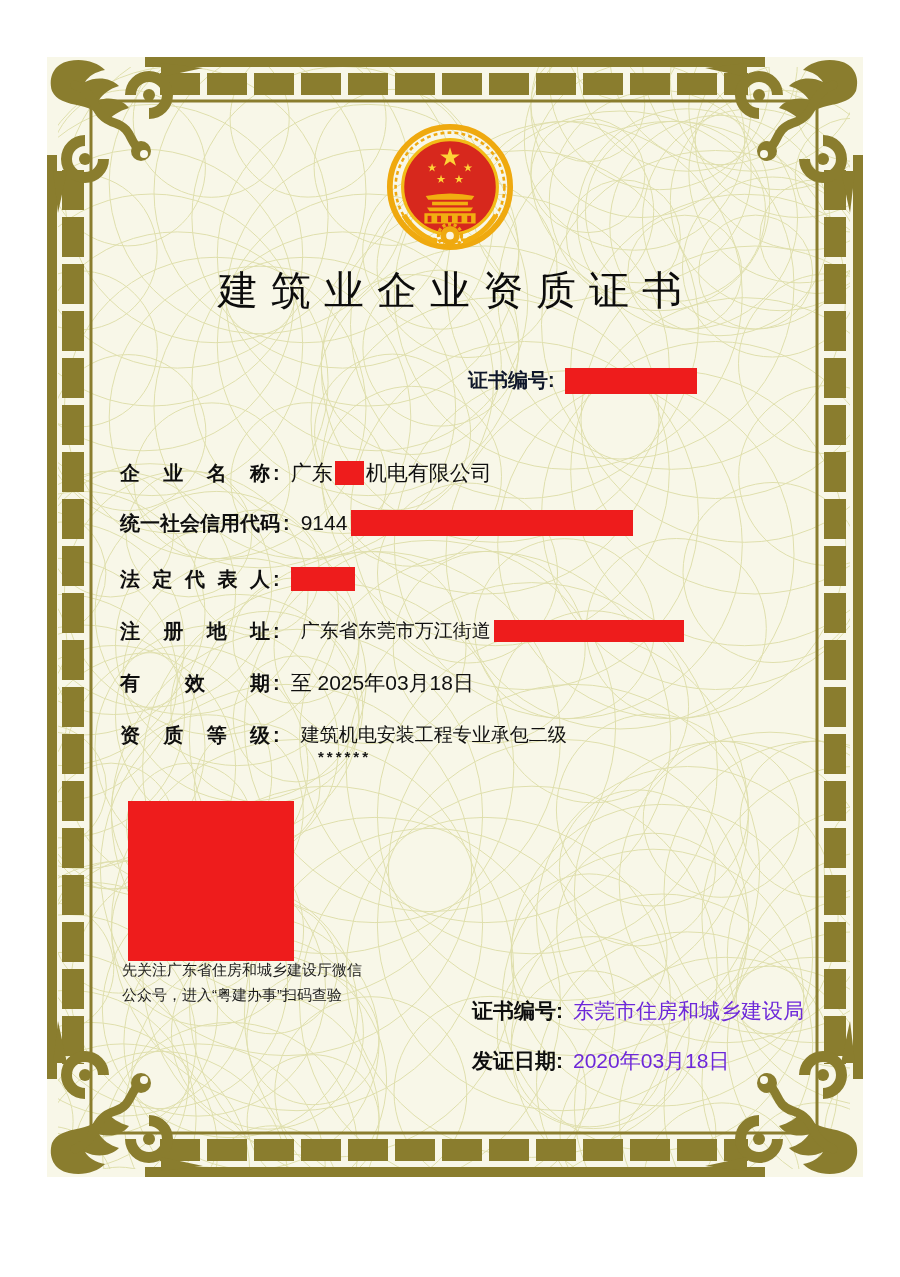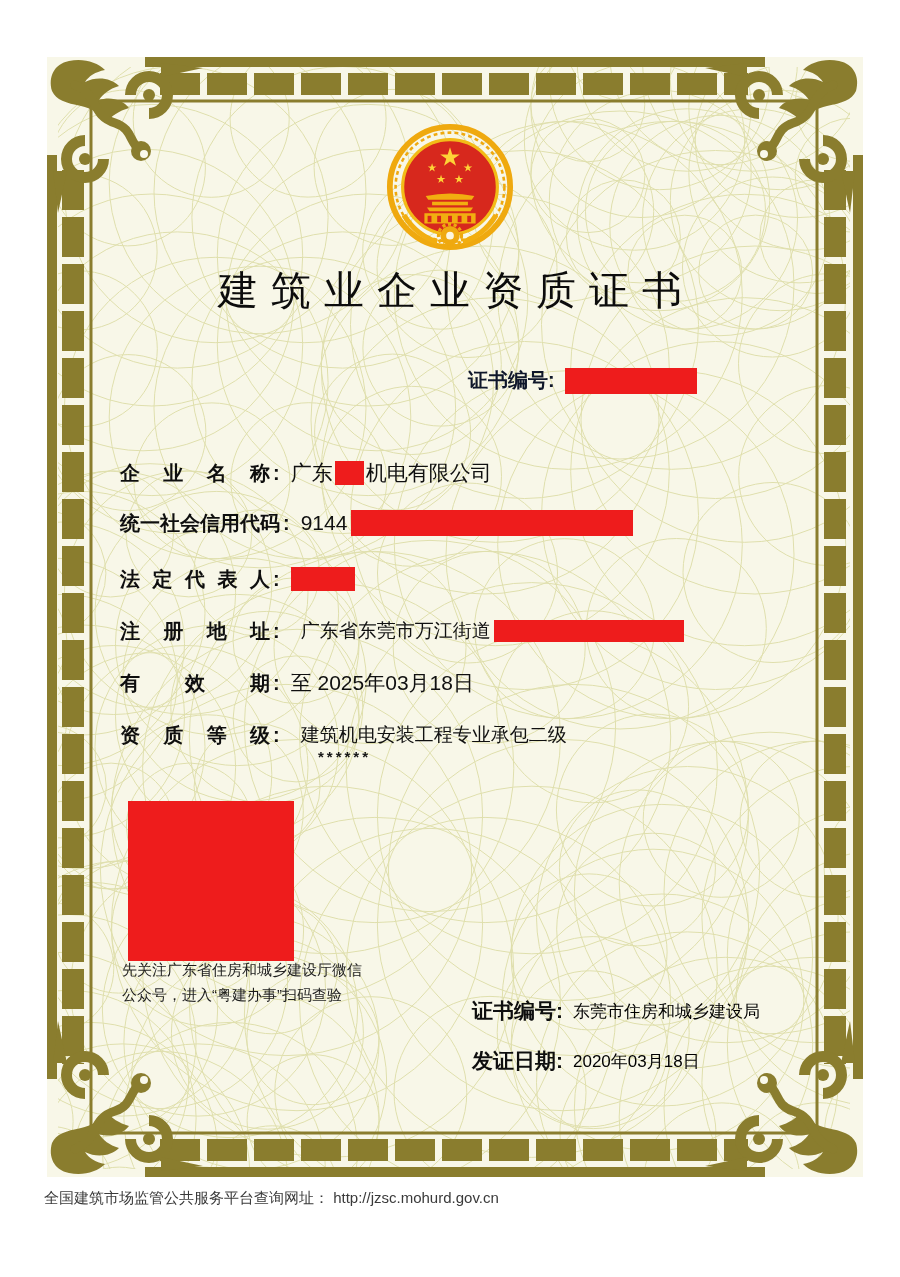--- a/index.html
+++ b/index.html
@@ -31,21 +31,21 @@
     font-size:20px;font-weight:bold;white-space:nowrap;color:#0e0e0e;
   }
   .fcolon{font-size:20px;font-weight:bold;margin-left:3px;margin-right:11px;}
   .fvalue{font-size:21px;display:inline-flex;align-items:center;}
   .fvalue.v-sm{font-size:19px;margin-left:10px;}
   .stars{position:absolute;left:318px;top:748px;font-size:15px;font-weight:bold;letter-spacing:3px;color:#161616;}
   .qr-redact{position:absolute;left:128px;top:801px;width:166px;height:160px;background:#ee1c1c;}
   .qrcap{position:absolute;left:122px;top:957px;font-size:15px;line-height:25px;color:#1d1d1d;}
   .irow{position:absolute;left:472px;display:flex;align-items:center;height:30px;}
   .ilabel{font-size:21px;font-weight:bold;margin-right:10px;color:#0e0e0e;}
-  .ivalue{font-size:17px;color:#000000;}
+  .ivalue{font-size:21px;color:#6d28d9;}
   .footer-line{position:absolute;left:44px;font-size:15px;color:#3a3a3a;line-height:18px;}
 </style>
 </head>
 <body>
 
 <div class="page">
 
   <svg class="bg" width="900" height="1277" viewBox="0 0 900 1277">
     <defs>
       <clipPath id="inner-clip">
@@ -418,15 +418,14 @@
 
   <div class="irow" style="top:996px">
     <span class="ilabel">证书编号:</span>
     <span class="ivalue">东莞市住房和城乡建设局</span>
   </div>
   <div class="irow" style="top:1046px">
     <span class="ilabel">发证日期:</span>
     <span class="ivalue">2020年03月18日</span>
   </div>
 
-  <div class="footer-line" style="top:1189px">全国建筑市场监管公共服务平台查询网址： http://jzsc.mohurd.gov.cn</div>
 
 </div>
 
 </body></html>

